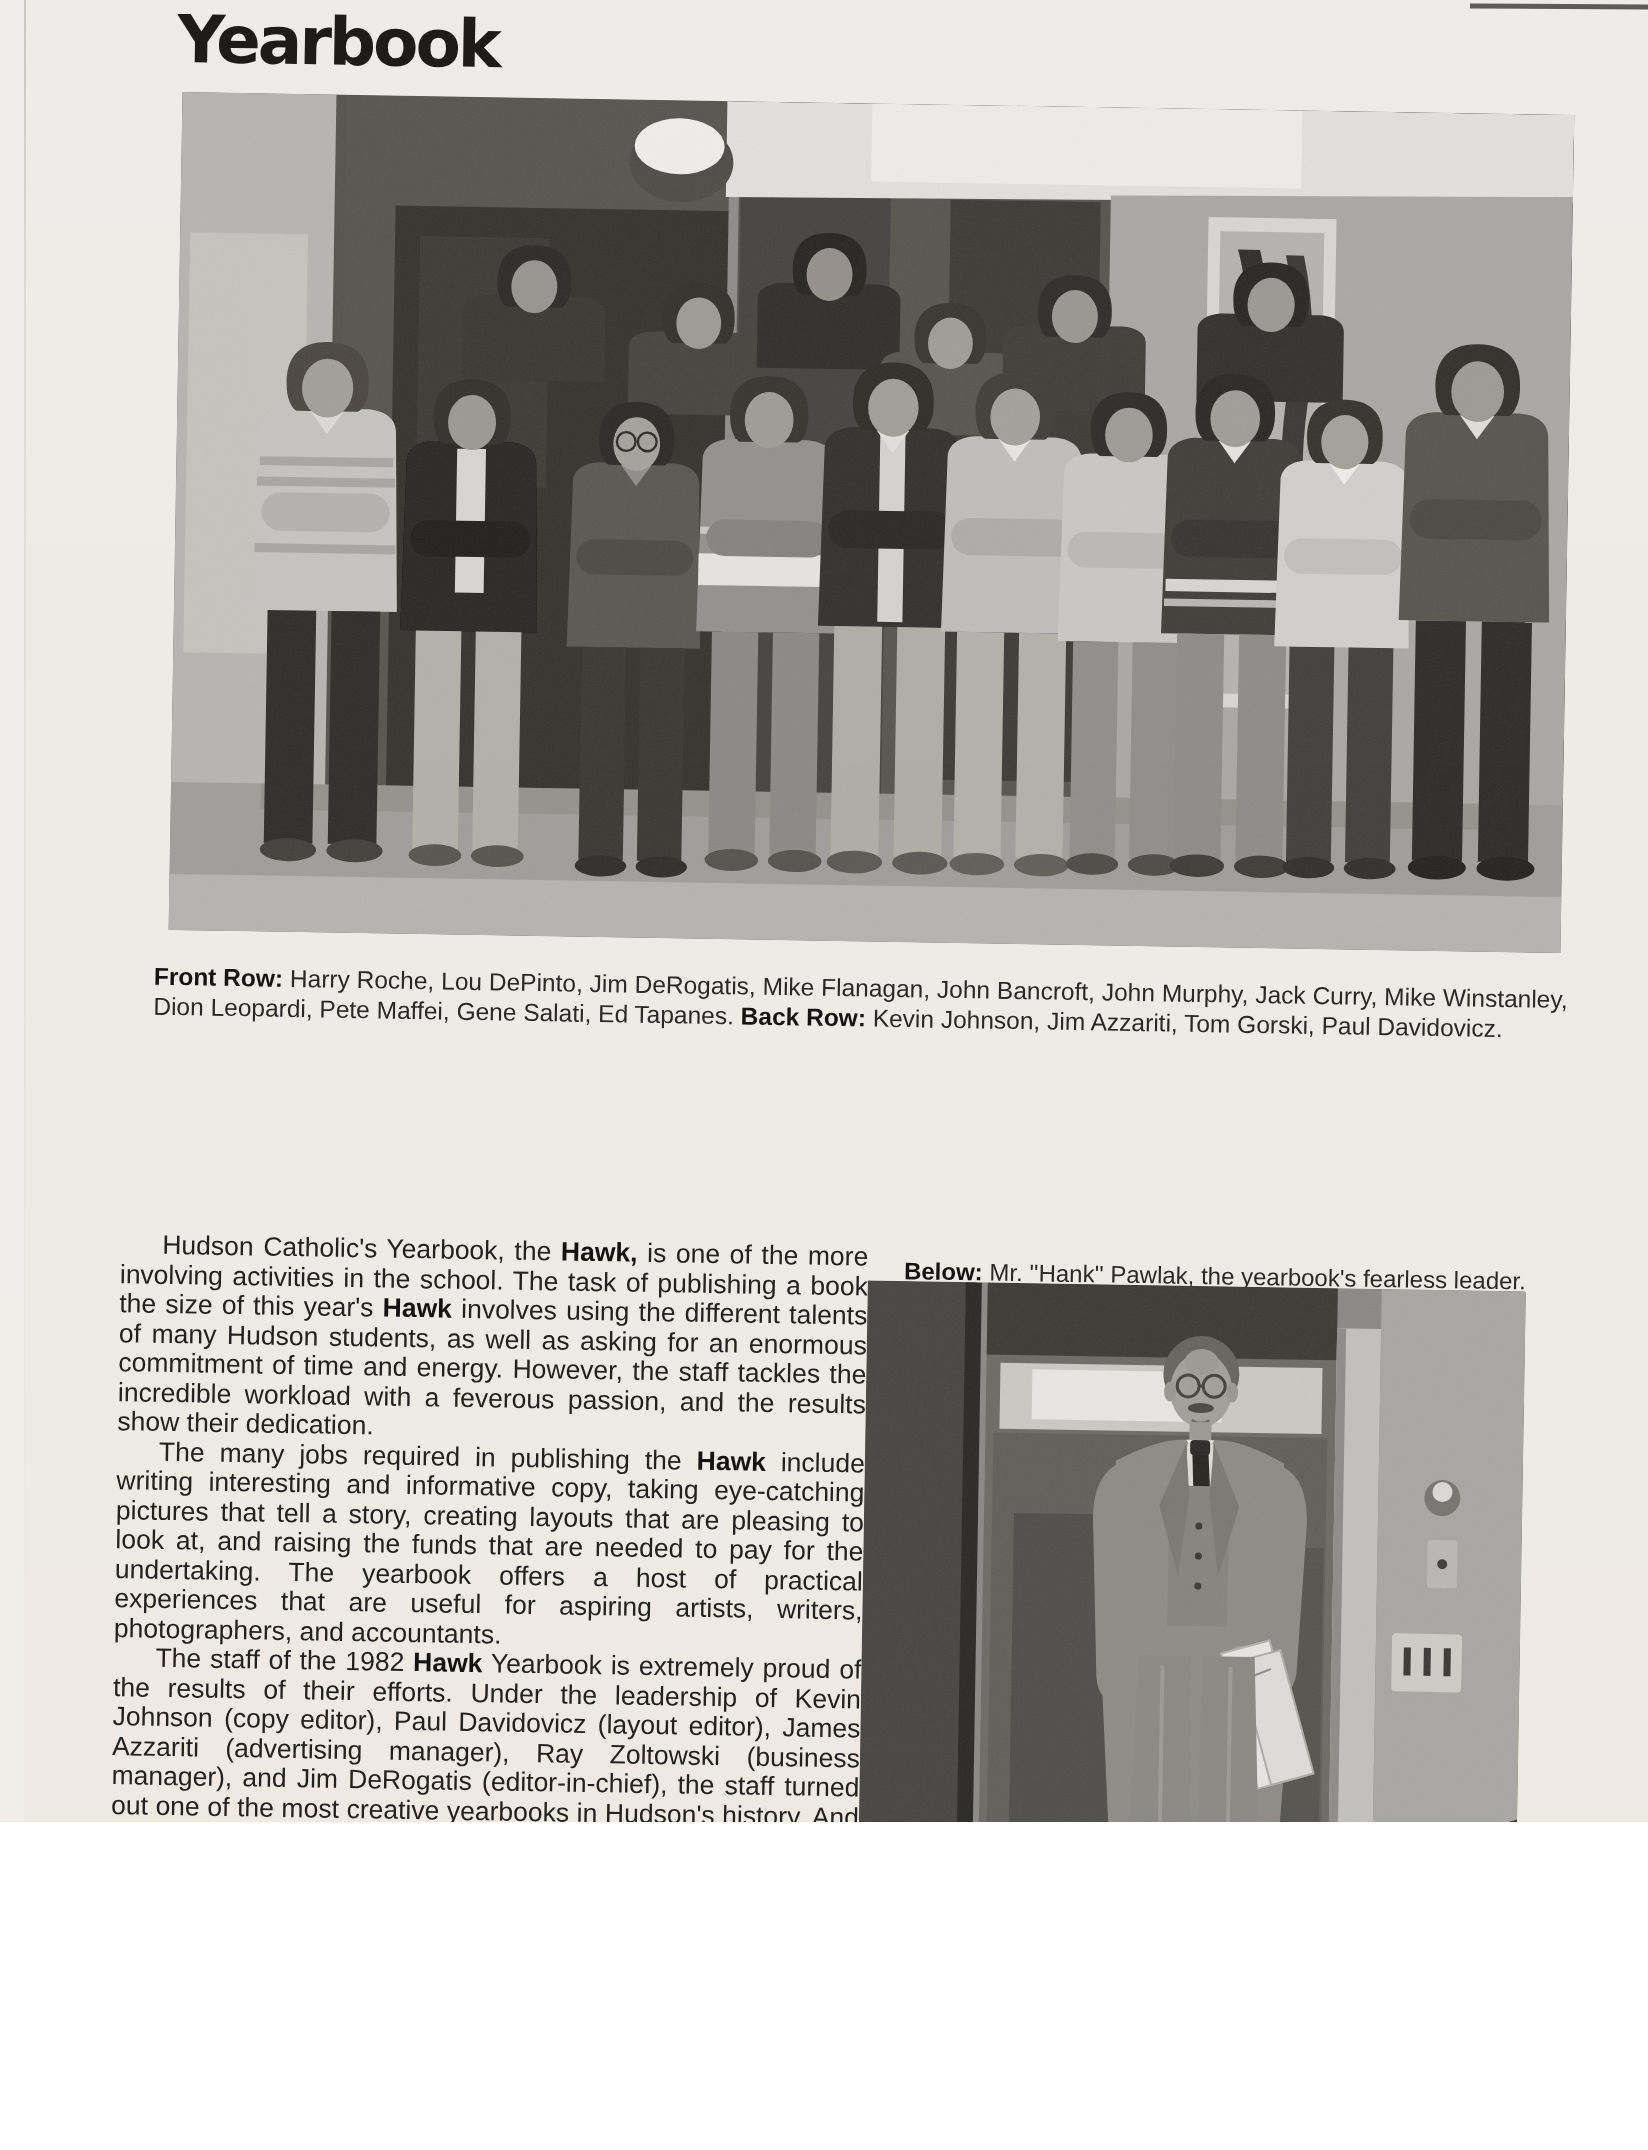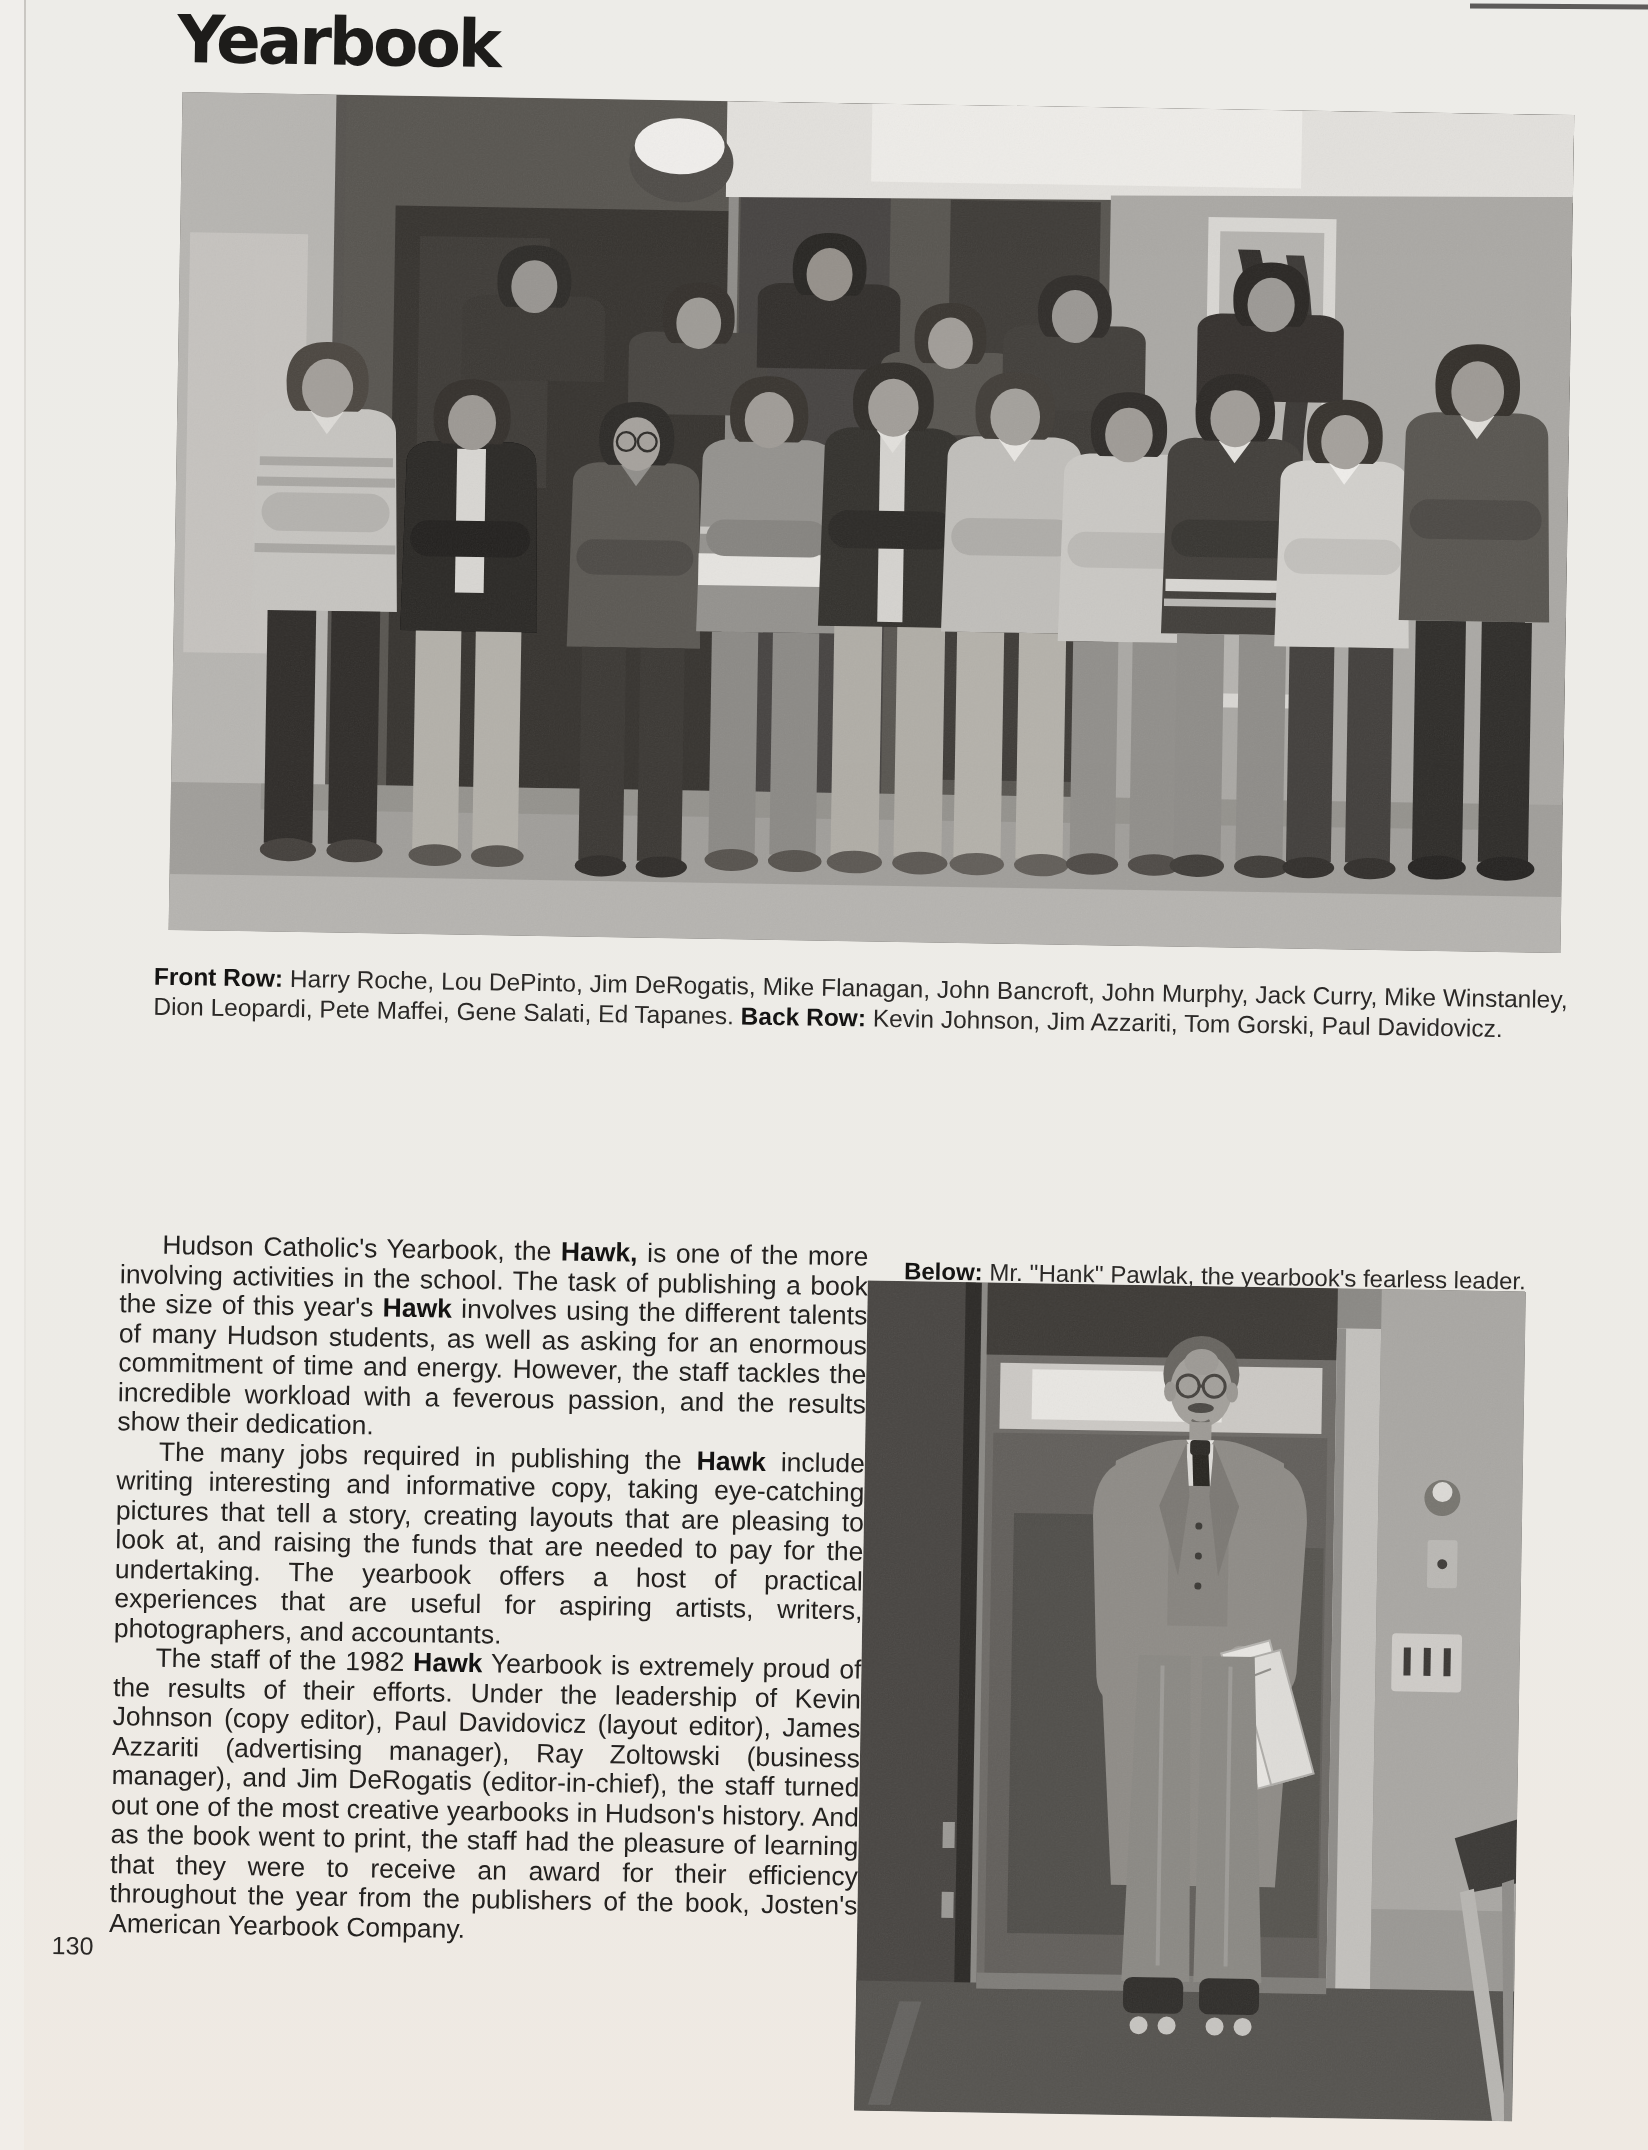--- a/index.html
+++ b/index.html
@@ -1,17 +1,17 @@
 <!DOCTYPE html>
 <html><head>
 <meta charset="utf-8">
 <style>
   html,body{margin:0;padding:0;}
   body{width:1648px;height:2150px;font-family:"Liberation Sans",sans-serif;}
-  .page{position:relative;width:1648px;height:2150px;overflow:hidden;
+  .page{position:relative;width:1648px;height:1822px;overflow:hidden;
         background:linear-gradient(180deg,#edece8 0%,#edebe6 70%,#efe9e2 100%);}
   
   .edge-left-strip{position:absolute;left:0;top:0;width:24px;height:100%;background:#f3f1ed;opacity:.55;}
   .edge-left-line{position:absolute;left:24px;top:0;width:2px;height:100%;
         background:linear-gradient(180deg,#b9b6b1 0%,#d8d5d0 18%,rgba(216,213,208,0) 92%);opacity:.7;}
   .edge-top-right{position:absolute;right:0;top:4px;width:178px;height:5px;background:#44423f;
         opacity:.85;transform:rotate(.35deg);}
   
   .content{position:absolute;left:0;top:0;width:1648px;height:2150px;
         transform:rotate(.95deg);transform-origin:0 0;color:#262422;}

